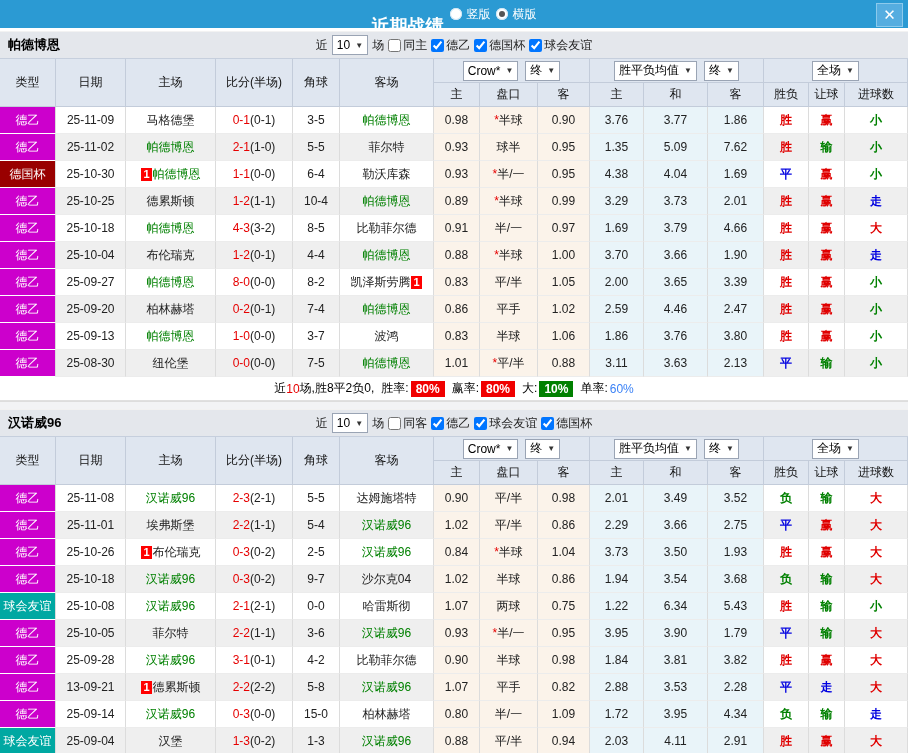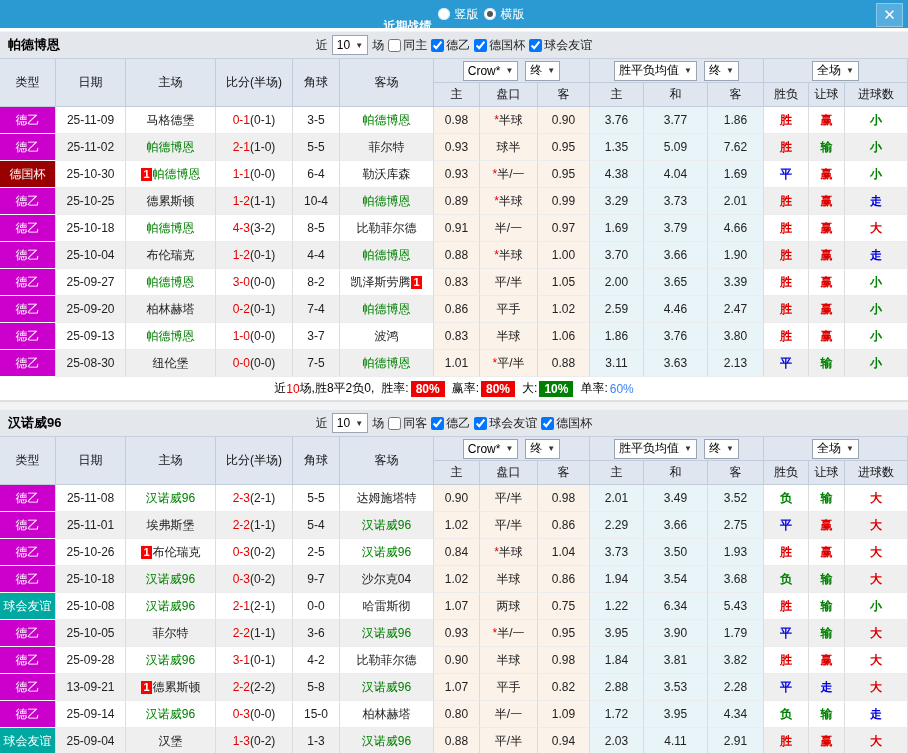--- a/index.html
+++ b/index.html
@@ -4,21 +4,21 @@
 <style>
   html,body{margin:0;padding:0;}
   body{
     width:908px;height:753px;overflow:hidden;background:#fff;
     font-family:"Liberation Sans","DejaVu Sans",sans-serif;
     -webkit-font-smoothing:antialiased;
   }
   
   .titlebar{height:28px;background:#2b9ad3;position:relative;display:flex;align-items:center;justify-content:center;margin-bottom:3px;}
   .title-group{display:flex;align-items:center;gap:6px;}
-  .title{color:#fff;font-weight:bold;font-size:12px;margin-top:24px;}
+  .title{color:#fff;font-weight:bold;font-size:18px;margin-top:24px;}
   .view-toggle{display:flex;align-items:center;gap:5px;}
   .radio{width:12px;height:12px;border-radius:50%;background:#fff;display:inline-block;position:relative;box-shadow:inset 0 0 0 1px #cfe6f4;cursor:pointer;}
   .radio.sel::after{content:"";position:absolute;left:3px;top:3px;width:6px;height:6px;border-radius:50%;background:#555;}
   .radio-label{color:#fff;font-size:12px;}
   .close-btn{position:absolute;right:5px;top:3px;width:25px;height:22px;background:#55ade0;border:1px solid #8ccaec;color:#fff;display:flex;align-items:center;justify-content:center;font-size:15px;font-weight:bold;cursor:pointer;}
   
   .section-header{height:26px;background:#e4e7ec;display:flex;align-items:center;position:relative;border-top:1px solid #f2f2f2;}
   .team-name{position:absolute;left:8px;font-weight:bold;font-size:13px;color:#000;}
   .filter{margin:0 auto;display:flex;align-items:center;gap:4px;font-size:12px;color:#222;}
   .cb-wrap{display:inline-flex;align-items:center;gap:2px;cursor:pointer;}
@@ -298,21 +298,21 @@
         <div class="cell res" style="color: rgb(224, 0, 0);">赢</div>
         <div class="cell res" style="color: rgb(0, 0, 224);">走</div>
       </div>
       <div class="grid trow">
         <div class="cell league" style="background: rgb(204, 0, 204);">德乙</div>
         <div class="cell">25-09-27</div>
         <div class="cell">
           <span class="focal">帕德博恩</span>
         </div>
         <div class="cell">
-          <span class="ft">3-0</span>
+          <span class="ft">8-0</span>
           <span class="ht">(0-0)</span>
         </div>
         <div class="cell">8-2</div>
         <div class="cell">
           <span>凯泽斯劳腾</span>
           <span class="badge1">1</span>
         </div>
         <div class="cell odds">0.83</div>
         <div class="cell odds">平/半</div>
         <div class="cell odds">1.05</div>

